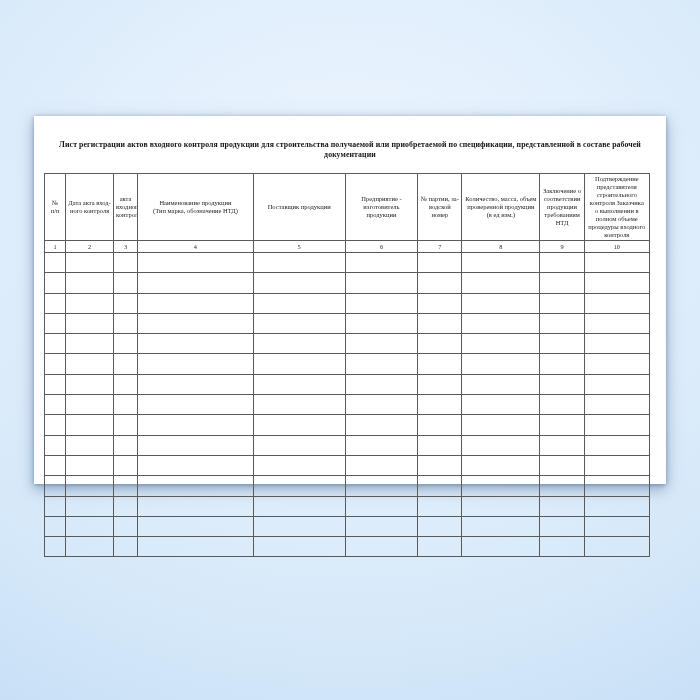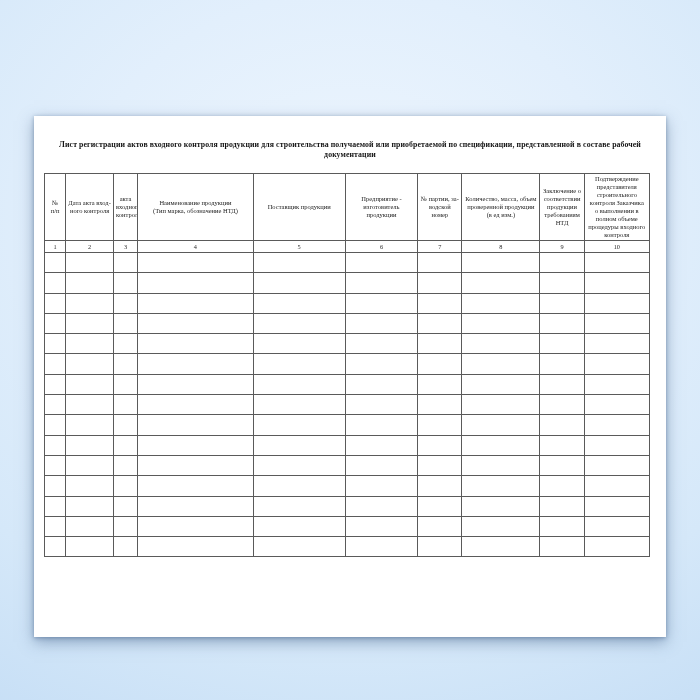--- a/index.html
+++ b/index.html
@@ -17,21 +17,21 @@
         #e2effc 30%,
         #d5e8f9 55%,
         #c4ddf5 78%,
         #aed1ee 100%);
   }
   .sheet {
     position: absolute;
     left: 34px;
     top: 116px;
     width: 632px;
-    height: 521px;
+    height: 368px;
     background: #ffffff;
     box-shadow: 0 5px 14px rgba(70, 100, 140, 0.50),
                 0 1px 4px rgba(55, 85, 125, 0.45);
     box-sizing: border-box;
   }
   .doc-title {
     margin-top: 24px;
     text-align: center;
     font-size: 7.8px;
     font-weight: bold;

